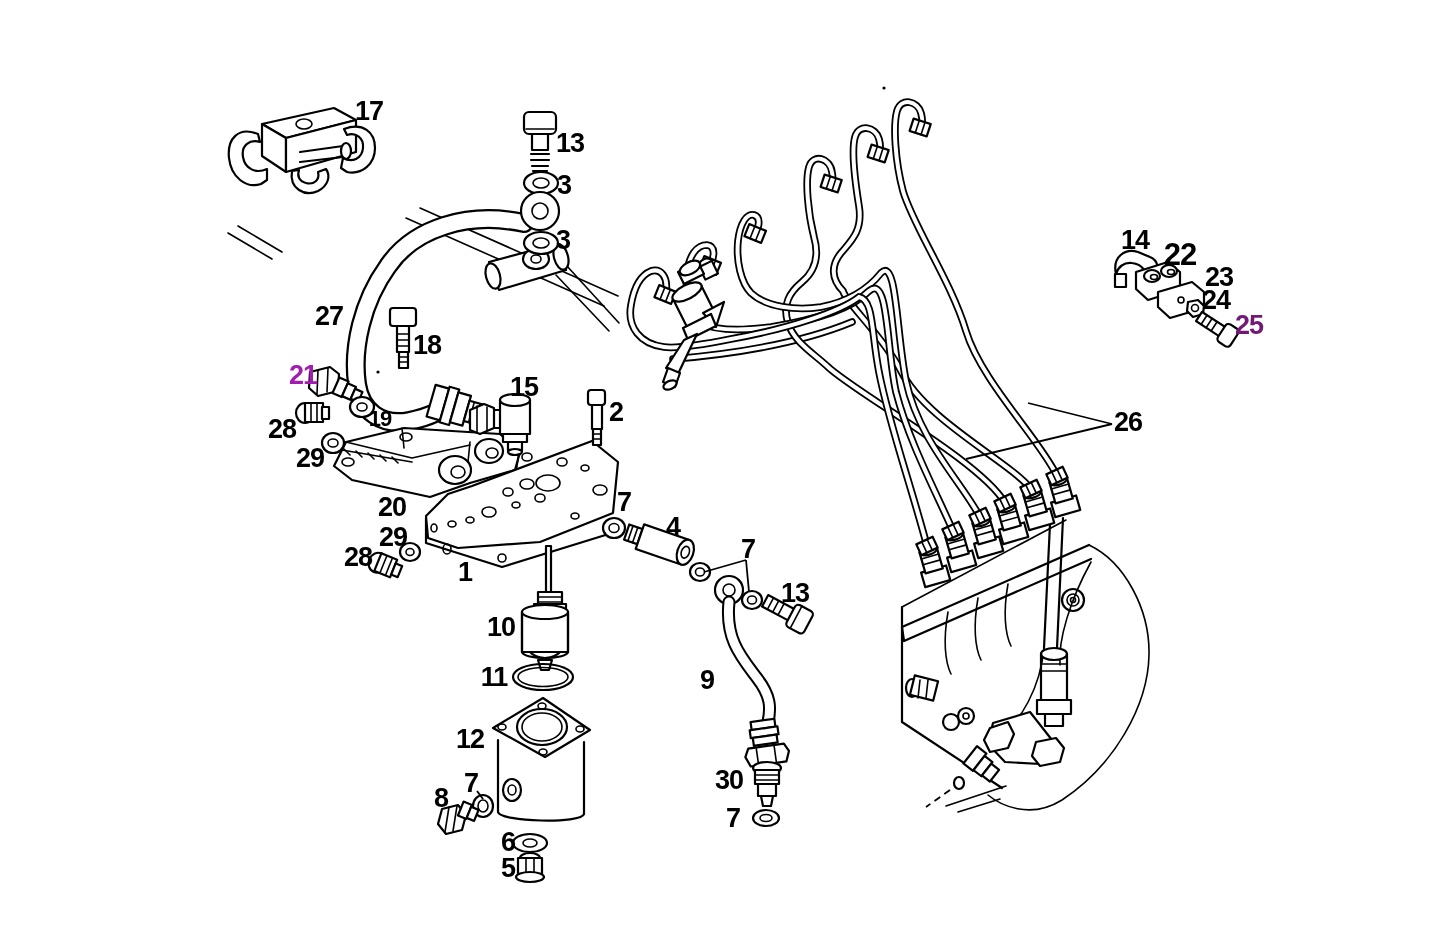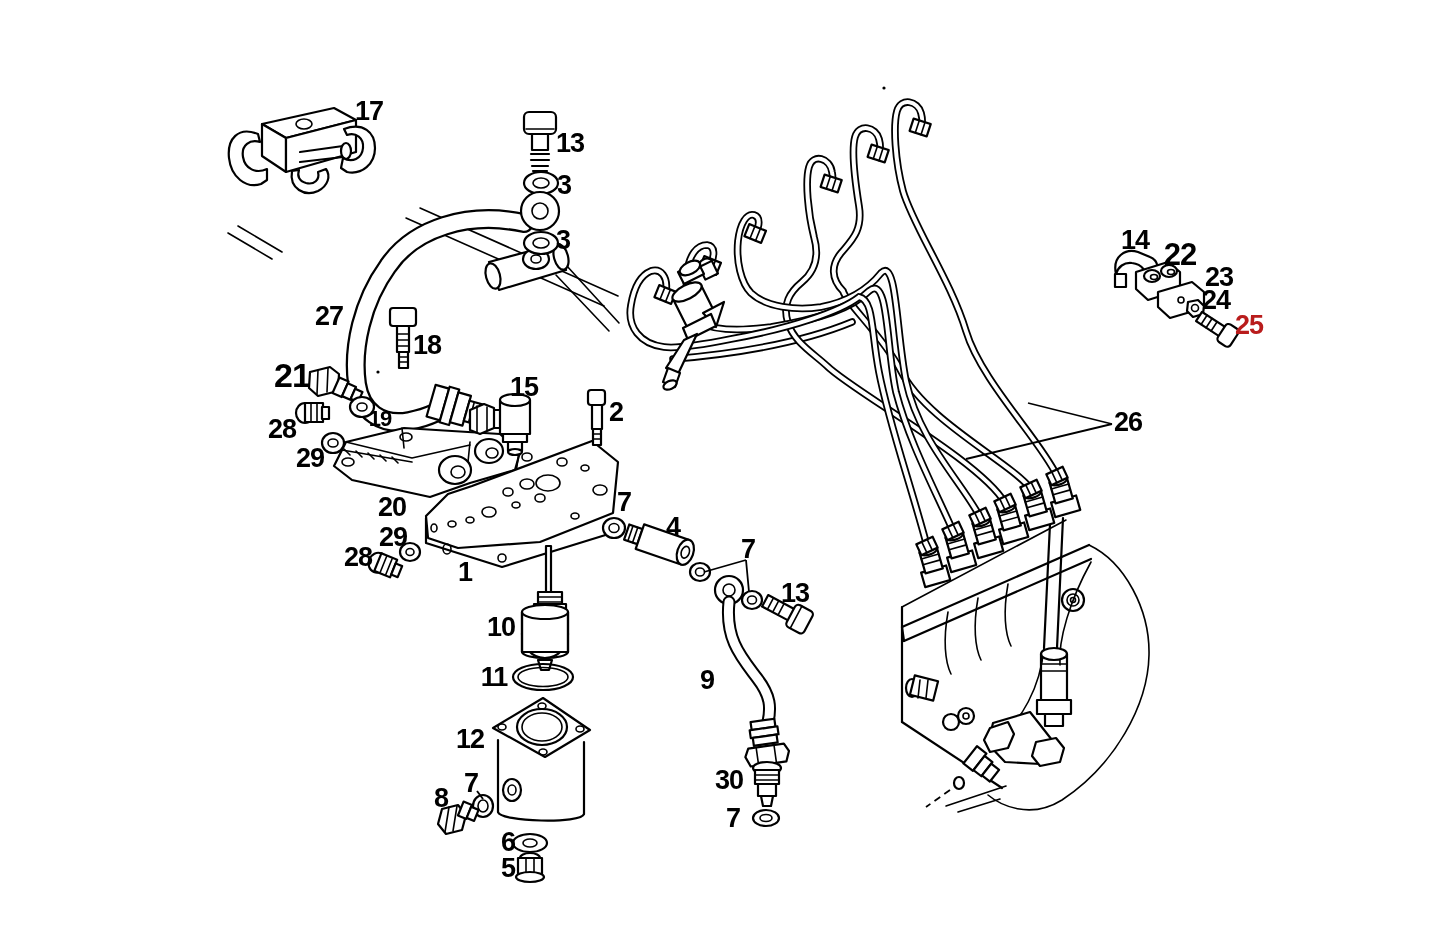--- a/index.html
+++ b/index.html
@@ -564,21 +564,21 @@
       </g>
 </svg>
 
 <div id="callout-layer">
       <div class="callout" style="left: 369px; top: 111px; font-size: 27px; color: rgb(0, 0, 0);">17</div>
       <div class="callout" style="left: 570px; top: 143px; font-size: 27px; color: rgb(0, 0, 0);">13</div>
       <div class="callout" style="left: 564px; top: 185px; font-size: 27px; color: rgb(0, 0, 0);">3</div>
       <div class="callout" style="left: 563px; top: 240px; font-size: 27px; color: rgb(0, 0, 0);">3</div>
       <div class="callout" style="left: 329px; top: 316px; font-size: 27px; color: rgb(0, 0, 0);">27</div>
       <div class="callout" style="left: 427px; top: 345px; font-size: 27px; color: rgb(0, 0, 0);">18</div>
-      <div class="callout" style="left: 292px; top: 375px; font-size: 34px; color: #000000;">21</div>
+      <div class="callout" style="left: 303px; top: 375px; font-size: 27px; color: #a21caf;">21</div>
       <div class="callout" style="left: 380px; top: 419px; font-size: 22px; color: rgb(0, 0, 0);">19</div>
       <div class="callout" style="left: 282px; top: 429px; font-size: 27px; color: rgb(0, 0, 0);">28</div>
       <div class="callout" style="left: 310px; top: 458px; font-size: 27px; color: rgb(0, 0, 0);">29</div>
       <div class="callout" style="left: 524px; top: 387px; font-size: 27px; color: rgb(0, 0, 0);">15</div>
       <div class="callout" style="left: 616px; top: 412px; font-size: 27px; color: rgb(0, 0, 0);">2</div>
       <div class="callout" style="left: 350px; top: 507px; font-size: 27px; color: rgb(0, 0, 0); margin-left: 42px;">20</div>
       <div class="callout" style="left: 393px; top: 537px; font-size: 27px; color: rgb(0, 0, 0);">29</div>
       <div class="callout" style="left: 358px; top: 557px; font-size: 27px; color: rgb(0, 0, 0);">28</div>
       <div class="callout" style="left: 465px; top: 572px; font-size: 27px; color: rgb(0, 0, 0);">1</div>
       <div class="callout" style="left: 624px; top: 502px; font-size: 27px; color: rgb(0, 0, 0);">7</div>
@@ -592,17 +592,17 @@
       <div class="callout" style="left: 471px; top: 783px; font-size: 27px; color: rgb(0, 0, 0);">7</div>
       <div class="callout" style="left: 441px; top: 798px; font-size: 27px; color: rgb(0, 0, 0);">8</div>
       <div class="callout" style="left: 508px; top: 842px; font-size: 27px; color: rgb(0, 0, 0);">6</div>
       <div class="callout" style="left: 508px; top: 868px; font-size: 27px; color: rgb(0, 0, 0);">5</div>
       <div class="callout" style="left: 729px; top: 780px; font-size: 27px; color: rgb(0, 0, 0);">30</div>
       <div class="callout" style="left: 733px; top: 818px; font-size: 27px; color: rgb(0, 0, 0);">7</div>
       <div class="callout" style="left: 1135px; top: 240px; font-size: 27px; color: rgb(0, 0, 0); text-align: center;">14</div>
       <div class="callout" style="left: 1180px; top: 255px; font-size: 31px; color: rgb(0, 0, 0);">22</div>
       <div class="callout" style="left: 1207px; top: 277px; font-size: 27px; color: rgb(0, 0, 0); margin-left: 12px;">23</div>
       <div class="callout" style="left: 1216px; top: 300px; font-size: 27px; color: rgb(0, 0, 0);">24</div>
-      <div class="callout" style="left: 1249px; top: 325px; font-size: 27px; color: #b91c1c;">25</div>
+      <div class="callout" style="left: 1249px; top: 325px; font-size: 27px; color: #701a75;">25</div>
       <div class="callout" style="left: 1128px; top: 422px; font-size: 27px; color: rgb(0, 0, 0);">26</div>
     </div>
 
 </div>
 
 </body></html>

